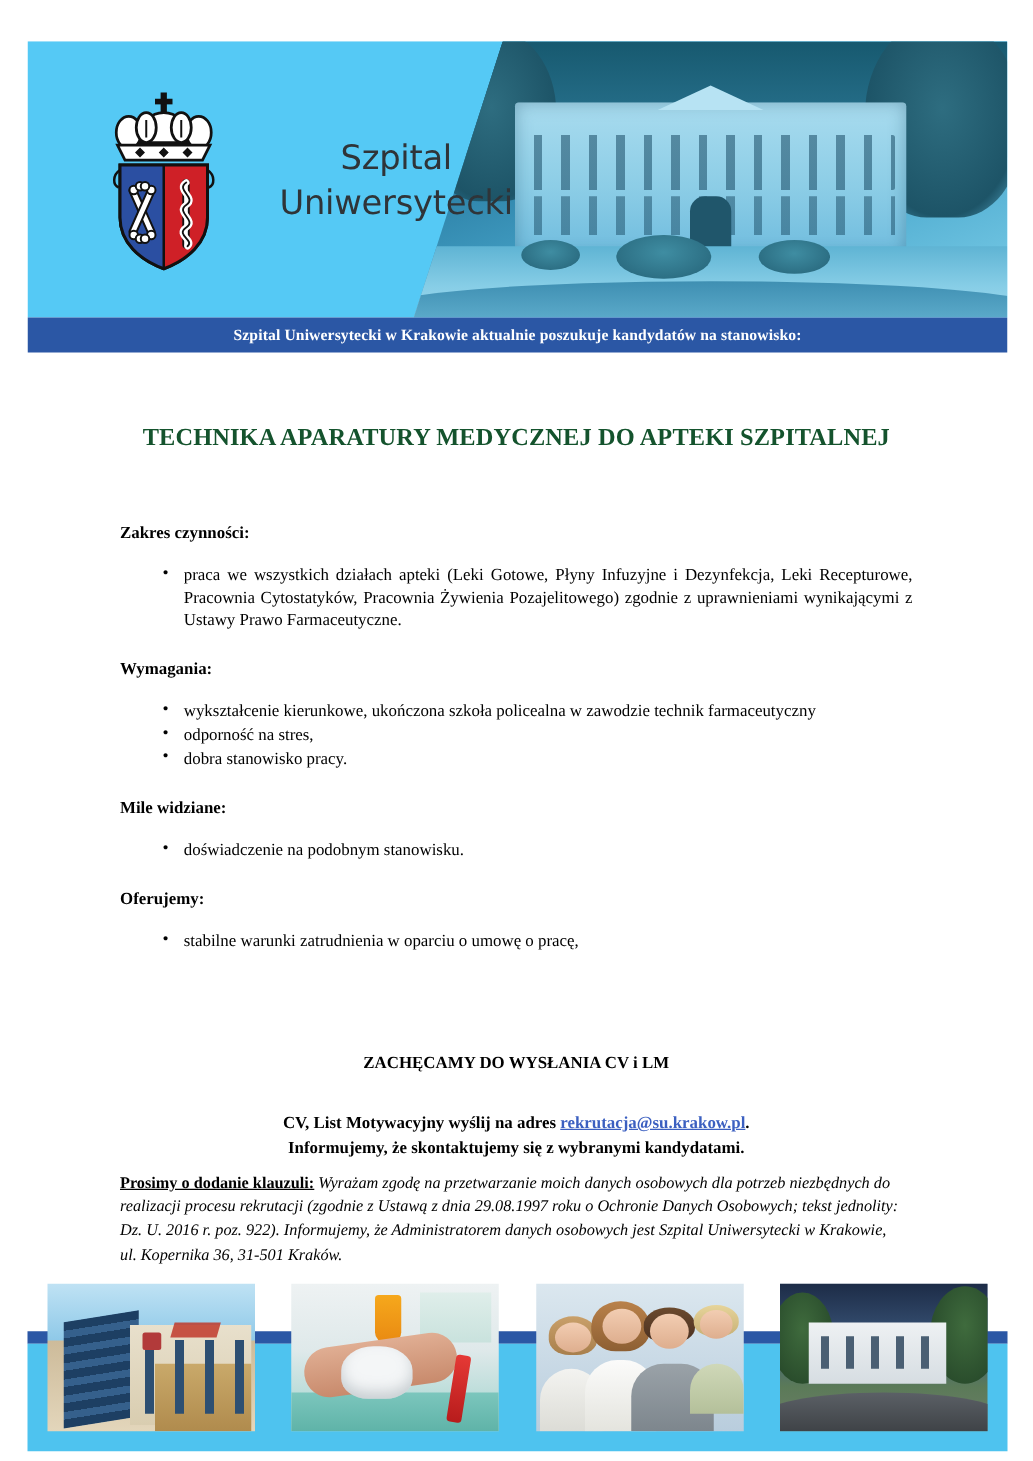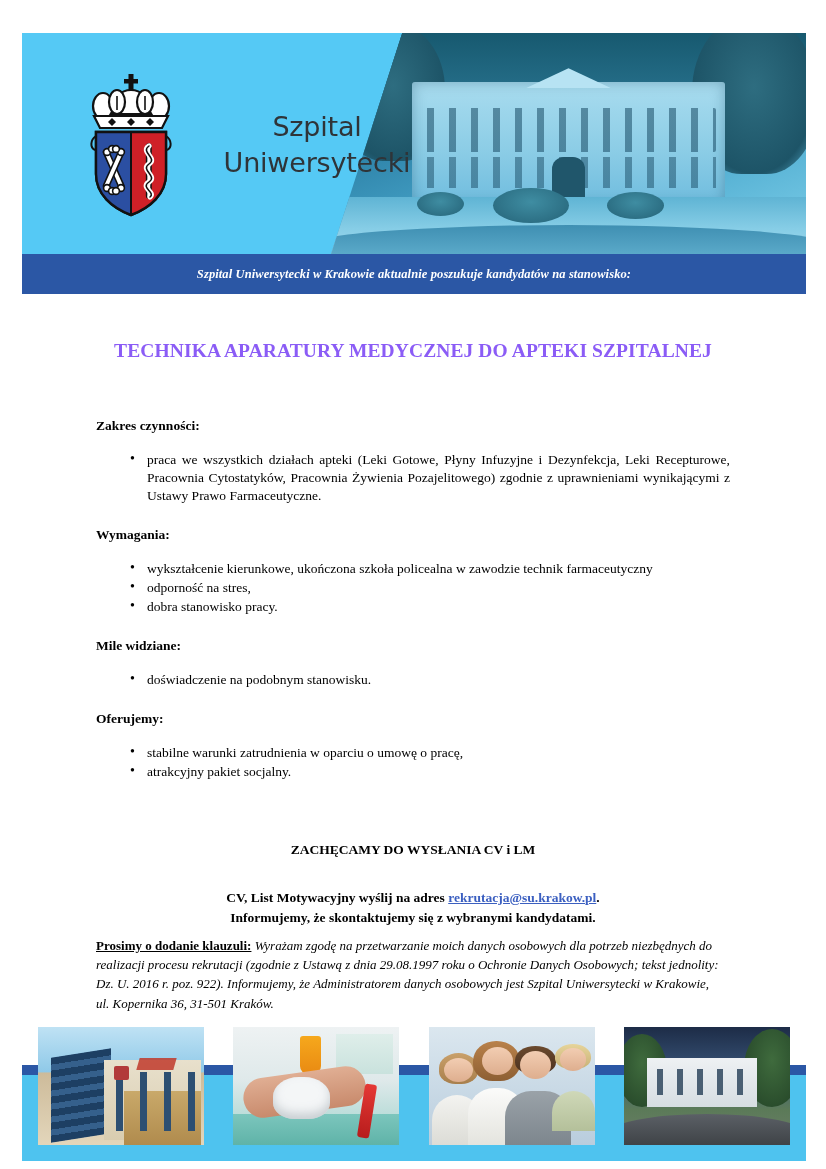--- a/index.html
+++ b/index.html
@@ -112,26 +112,25 @@
     position: absolute;
     background: radial-gradient(ellipse at 50% 40%, #3f8da2 0%, #2b6d82 75%, rgba(43,109,130,0) 100%);
     border-radius: 50%;
   }
 
   .banner-strip {
     position: absolute;
     left: 0;
     top: 221px;
     width: 784px;
-    height: 40px;
+    height: 28px;
     background: #2b57a5;
     display: flex;
     align-items: center;
     justify-content: center;
-    font-style: italic;
   }
   .banner-strip-text {
     color: #ffffff;
     font-weight: bold;
     font-size: 12.5px;
     letter-spacing: 0.1px;
     white-space: nowrap;
   }
 
   
@@ -163,21 +162,21 @@
     width: 210px;
   }
 
   
   .job-title {
     position: absolute;
     left: 0;
     top: 340px;
     width: 826px;
     text-align: center;
-    color: #8b5cf6;
+    color: #14532d;
     font-weight: bold;
     font-size: 19.5px;
     letter-spacing: 0.1px;
   }
 
   
   .content {
     position: absolute;
     left: 96px;
     top: 418px;
@@ -500,21 +499,20 @@
   <ul class="bullets">
     <li>doświadczenie na podobnym stanowisku.</li>
   </ul>
 
   <div class="gap-block"></div>
 
   <p class="sec-head">Oferujemy:</p>
   <div class="gap-after-head"></div>
   <ul class="bullets">
     <li>stabilne warunki zatrudnienia w oparciu o umowę o pracę,</li>
-    <li>atrakcyjny pakiet socjalny.</li>
   </ul>
 </div>
 
 <div class="cta">
   <div>ZACHĘCAMY DO WYSŁANIA CV i LM</div>
 </div>
 
 <div class="cta-2">
   <div>
     <span>CV, List Motywacyjny wyślij na adres </span><a class="mail-link" href="#">rekrutacja@su.krakow.pl</a><span>.</span>

